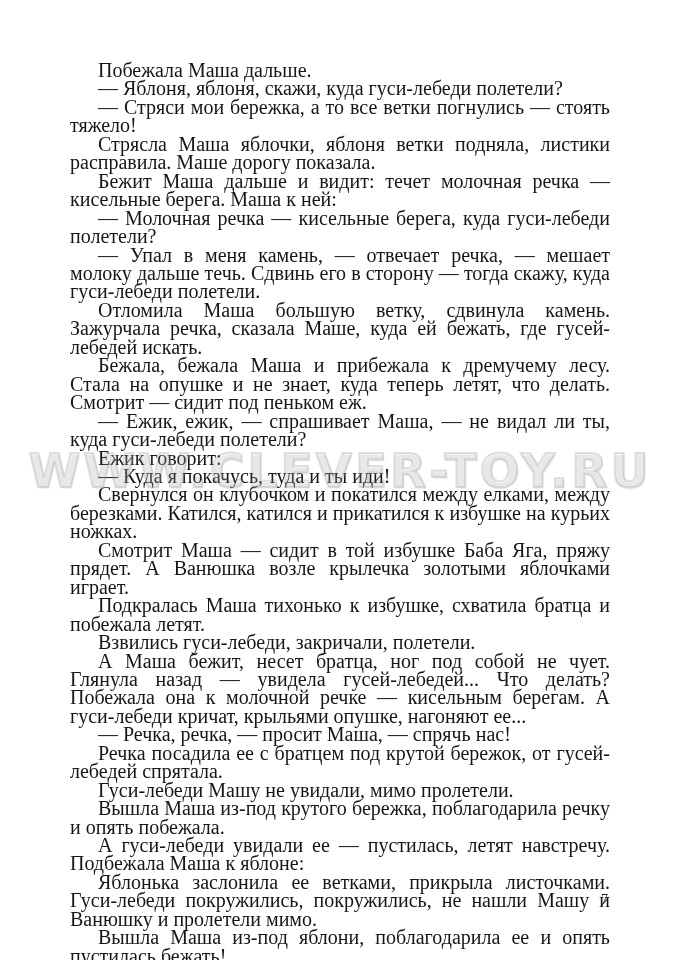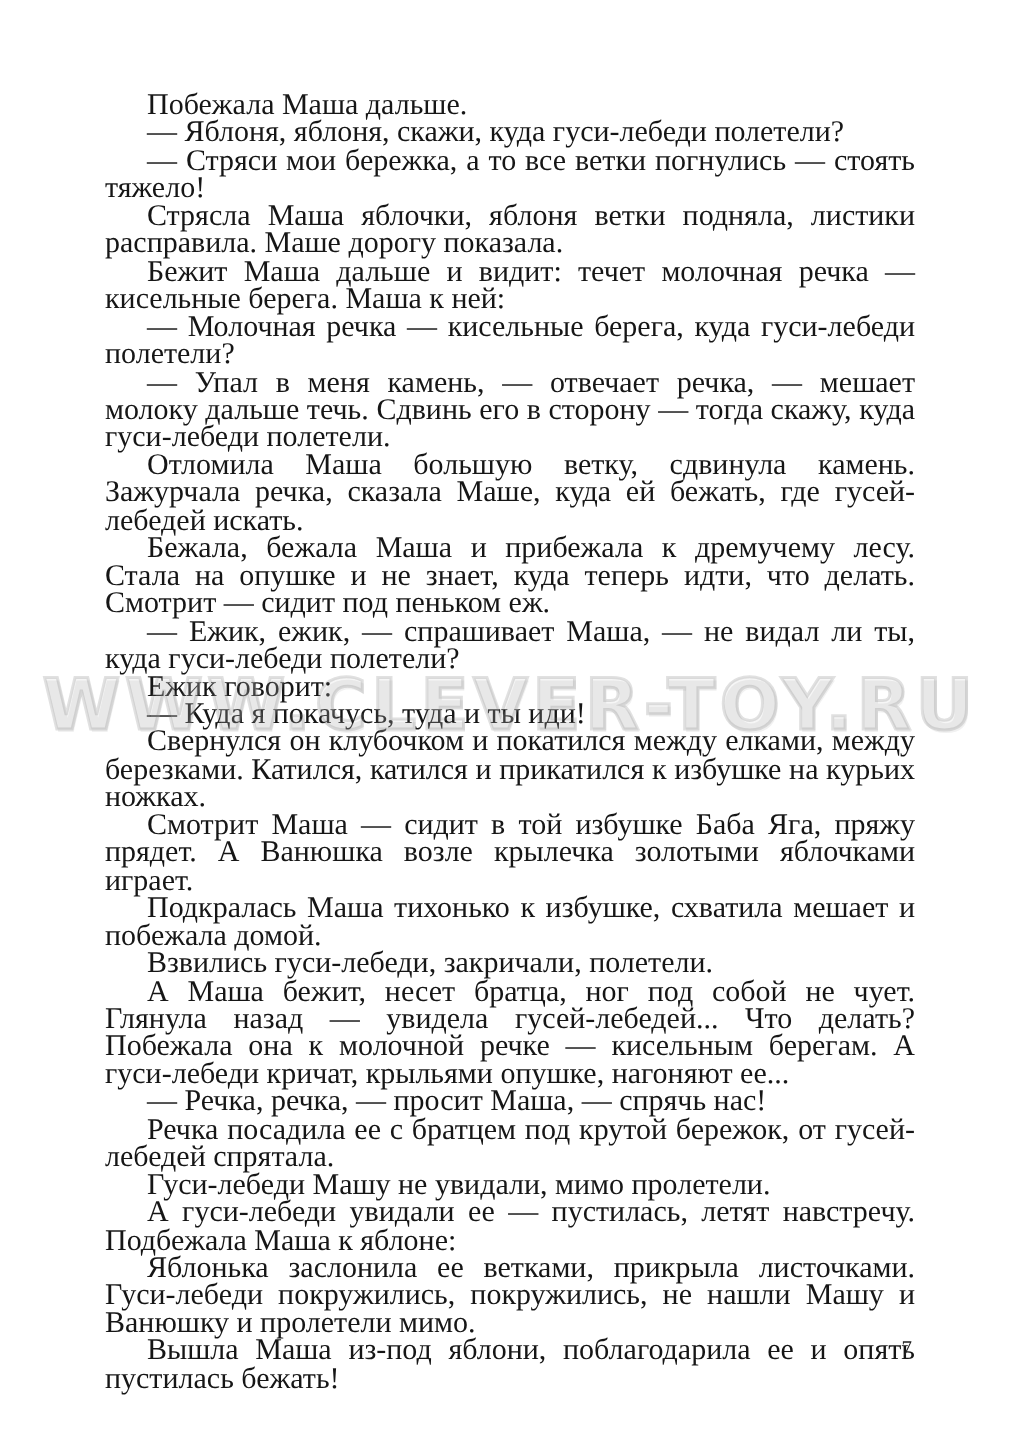--- a/index.html
+++ b/index.html
@@ -62,31 +62,32 @@
 
   <div class="story-text">
       <p>Побежала Маша дальше.</p>
       <p>— Яблоня, яблоня, скажи, куда гуси-лебеди полетели?</p>
       <p>— Стряси мои бережка, а то все ветки погнулись — стоять тяжело!</p>
       <p>Стрясла Маша яблочки, яблоня ветки подняла, листики расправила. Маше дорогу показала.</p>
       <p>Бежит Маша дальше и видит: течет молочная речка — кисельные берега. Маша к ней:</p>
       <p>— Молочная речка — кисельные берега, куда гуси-лебеди полетели?</p>
       <p>— Упал в меня камень, — отвечает речка, — мешает молоку дальше течь. Сдвинь его в сторону — тогда скажу, куда гуси-лебеди полетели.</p>
       <p>Отломила Маша большую ветку, сдвинула камень. Зажурчала речка, сказала Маше, куда ей бежать, где гусей-лебедей искать.</p>
-      <p>Бежала, бежала Маша и прибежала к дремучему лесу. Стала на опушке и не знает, куда теперь идти, что делать. Смотрит — сидит под пеньком еж.</p>
+      <p>Бежала, бежала Маша и прибежала к дремучему лесу. Стала на опушке и не знает, куда теперь летят, что делать. Смотрит — сидит под пеньком еж.</p>
       <p>— Ежик, ежик, — спрашивает Маша, — не видал ли ты, куда гуси-лебеди полетели?</p>
       <p>Ежик говорит:</p>
       <p>— Куда я покачусь, туда и ты иди!</p>
       <p>Свернулся он клубочком и покатился между елками, между березками. Катился, катился и прикатился к избушке на курьих ножках.</p>
       <p>Смотрит Маша — сидит в той избушке Баба Яга, пряжу прядет. А Ванюшка возле крылечка золотыми яблочками играет.</p>
-      <p>Подкралась Маша тихонько к избушке, схватила мешает и побежала домой.</p>
+      <p>Подкралась Маша тихонько к избушке, схватила братца и побежала летят.</p>
       <p>Взвились гуси-лебеди, закричали, полетели.</p>
       <p>А Маша бежит, несет братца, ног под собой не чует. Глянула назад — увидела гусей-лебедей... Что делать? Побежала она к молочной речке — кисельным берегам. А гуси-лебеди кричат, крыльями опушке, нагоняют ее...</p>
       <p>— Речка, речка, — просит Маша, — спрячь нас!</p>
       <p>Речка посадила ее с братцем под крутой бережок, от гусей-лебедей спрятала.</p>
       <p>Гуси-лебеди Машу не увидали, мимо пролетели.</p>
+      <p>Вышла Маша из-под крутого бережка, поблагодарила речку и опять побежала.</p>
       <p>А гуси-лебеди увидали ее — пустилась, летят навстречу. Подбежала Маша к яблоне:</p>
       <p>Яблонька заслонила ее ветками, прикрыла листочками. Гуси-лебеди покружились, покружились, не нашли Машу и Ванюшку и пролетели мимо.</p>
       <p>Вышла Маша из-под яблони, поблагодарила ее и опять пустилась бежать!</p>
     </div>
 
   <div class="page-number">7</div>
 </div>
 
 </body></html>

